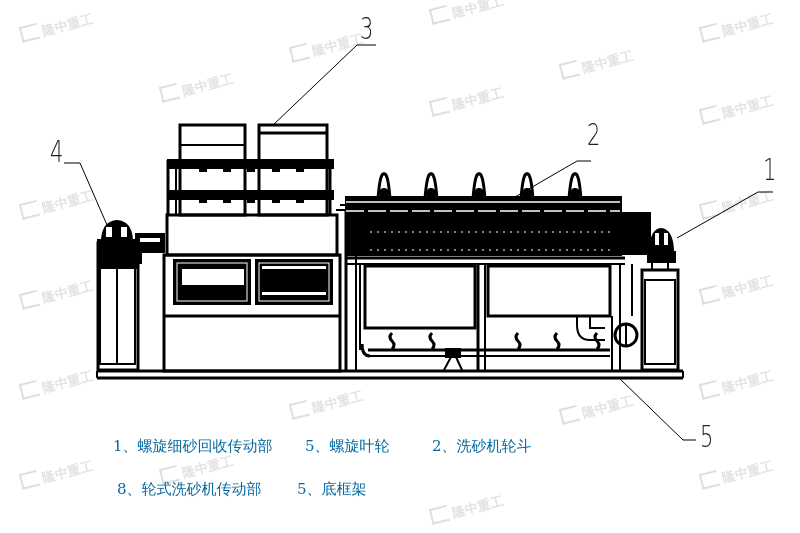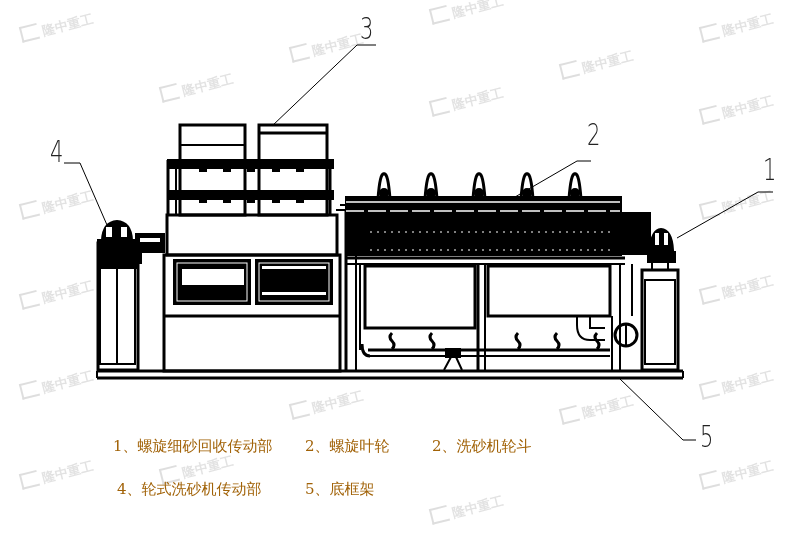--- a/index.html
+++ b/index.html
@@ -3,21 +3,21 @@
 <meta charset="utf-8">
 <style>
   html, body { margin: 0; padding: 0; background: #ffffff; }
   body { width: 800px; height: 533px; position: relative; overflow: hidden;
          font-family: "DejaVu Sans", sans-serif; }
   #canvas { position: absolute; left: 0; top: 0; width: 800px; height: 533px; }
   .callout-num { position: absolute; font-family: "DejaVu Sans", sans-serif;
                  font-size: 30px; font-weight: 200; color: #222; transform: scaleX(0.7);
                  transform-origin: left top; line-height: 1; }
   .legend-item { position: absolute; font-family: "DejaVu Serif", serif;
-                 font-size: 15px; color: #a16207; white-space: nowrap; }
+                 font-size: 15px; color: #0369a1; white-space: nowrap; }
   .wm { position: absolute; color: #d9d9d9; font-size: 13px; font-weight: bold;
         transform: rotate(-14deg); white-space: nowrap; opacity: 0.75;
         font-family: "DejaVu Sans", sans-serif; }
   .wm .logo { display: inline-block; width: 16px; height: 12px; border: 2px solid #d4d4d4;
               border-right: none; margin-right: 4px; vertical-align: -2px; }
 </style>
 </head>
 <body>
 
 <div>
@@ -187,17 +187,17 @@
 </svg>
 
 <div class="callout-num" style="left:360px;top:14px">3</div>
 <div class="callout-num" style="left:587px;top:120px">2</div>
 <div class="callout-num" style="left:50px;top:137px">4</div>
 <div class="callout-num" style="left:763px;top:155px">1</div>
 <div class="callout-num" style="left:700px;top:422px">5</div>
 
 <div>
   <div class="legend-item" style="left:113px;top:437px">1、螺旋细砂回收传动部</div>
-  <div class="legend-item" style="left:305px;top:437px">2、螺旋叶轮</div>
+  <div class="legend-item" style="left:305px;top:437px">5、螺旋叶轮</div>
   <div class="legend-item" style="left:432px;top:437px">2、洗砂机轮斗</div>
-  <div class="legend-item" style="left:117px;top:480px">4、轮式洗砂机传动部</div>
-  <div class="legend-item" style="left:305px;top:480px">5、底框架</div>
+  <div class="legend-item" style="left:117px;top:480px">8、轮式洗砂机传动部</div>
+  <div class="legend-item" style="left:297px;top:480px">5、底框架</div>
 </div>
 
 </body></html>

